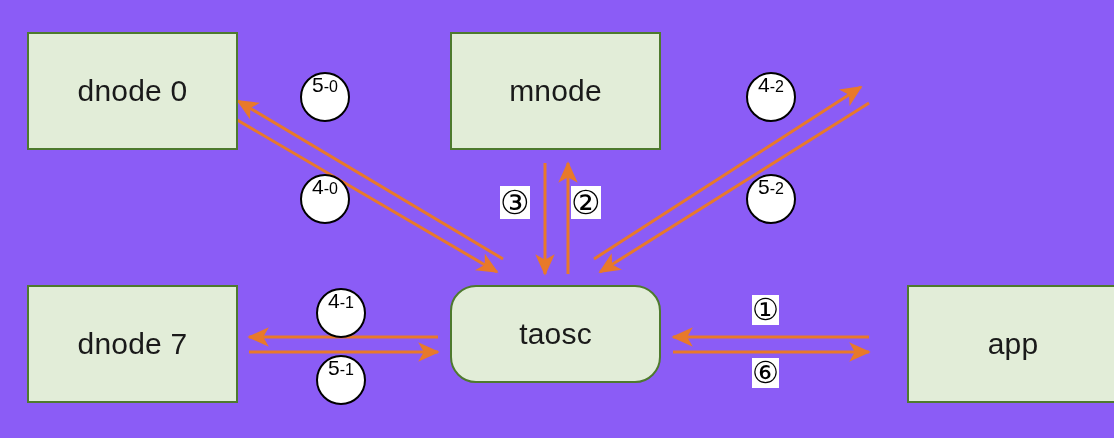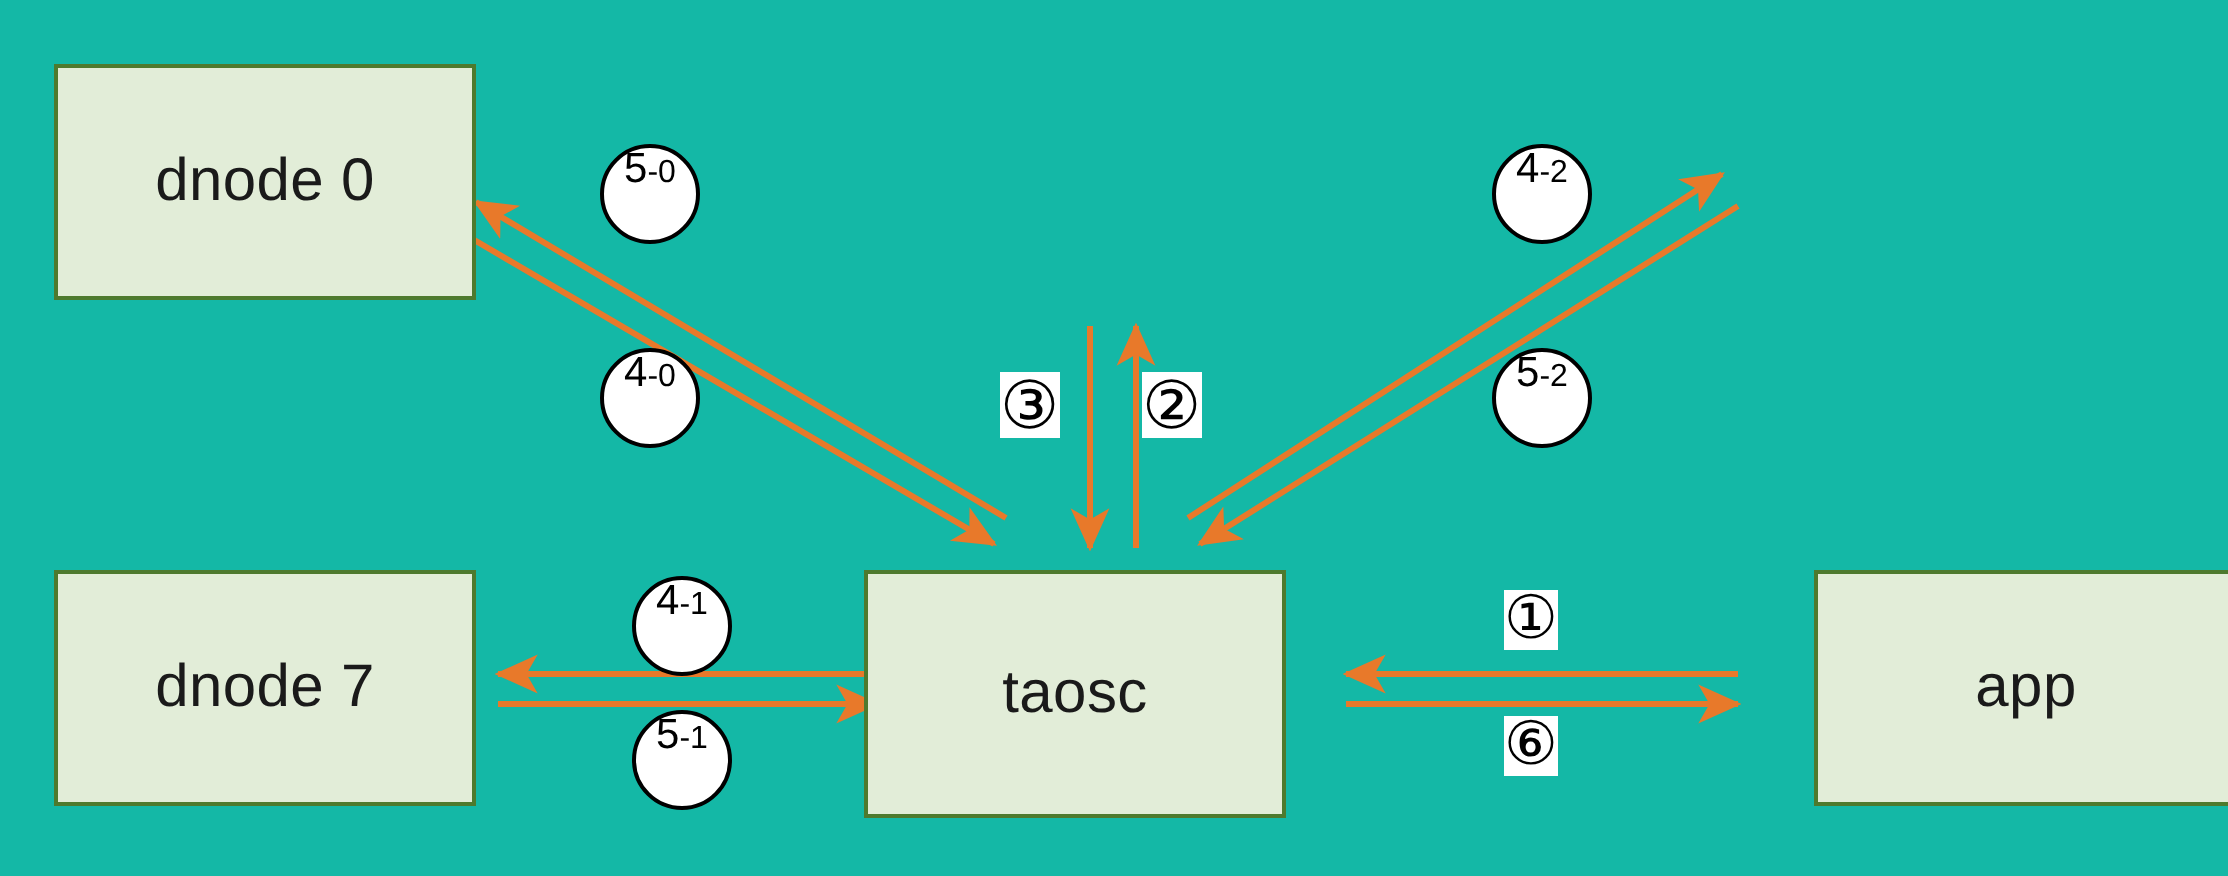--- a/index.html
+++ b/index.html
@@ -7,21 +7,21 @@
     padding: 0;
     background: #ffffff;
   }
   body {
     font-family: "Liberation Sans", sans-serif;
   }
   #canvas {
     position: relative;
     width: 1114px;
     height: 438px;
-    background: #14b8a6;
+    background: #8b5cf6;
     overflow: hidden;
   }
   #edges {
     position: absolute;
     left: 0;
     top: 0;
     width: 1114px;
     height: 438px;
   }
   .node {
@@ -90,27 +90,30 @@
     <line x1="232" y1="117" x2="497" y2="272" stroke="#e8792a" stroke-width="3" marker-end="url(#ah)"></line>
 
     <line x1="594" y1="259" x2="861" y2="87" stroke="#e8792a" stroke-width="3" marker-end="url(#ah)"></line>
     <line x1="869" y1="103" x2="600" y2="272" stroke="#e8792a" stroke-width="3" marker-end="url(#ah)"></line>
   </svg>
 
   <div class="node" style="left:27px; top:32px; width:211px; height:118px;">
     <span>dnode 0</span>
   </div>
 
+  <div class="node" style="left:450px; top:32px; width:211px; height:118px;">
+    <span>mnode</span>
+  </div>
 
 
   <div class="node" style="left:27px; top:285px; width:211px; height:118px;">
     <span>dnode 7</span>
   </div>
 
-  <div class="node" style="left:432px; top:285px; width:211px; height:124px;">
+  <div class="node" style="left:450px; top:285px; width:211px; height:98px;border-radius:26px;">
     <span>taosc</span>
   </div>
 
   <div class="node" style="left:871px; top:285px; width:212px; height:118px;margin-left:36px;">
     <span>app</span>
   </div>
 
   <div class="badge" style="left:300px; top:72px; width:50px; height:50px;">
     <span class="big">5</span>
       <span class="small">-0</span>

